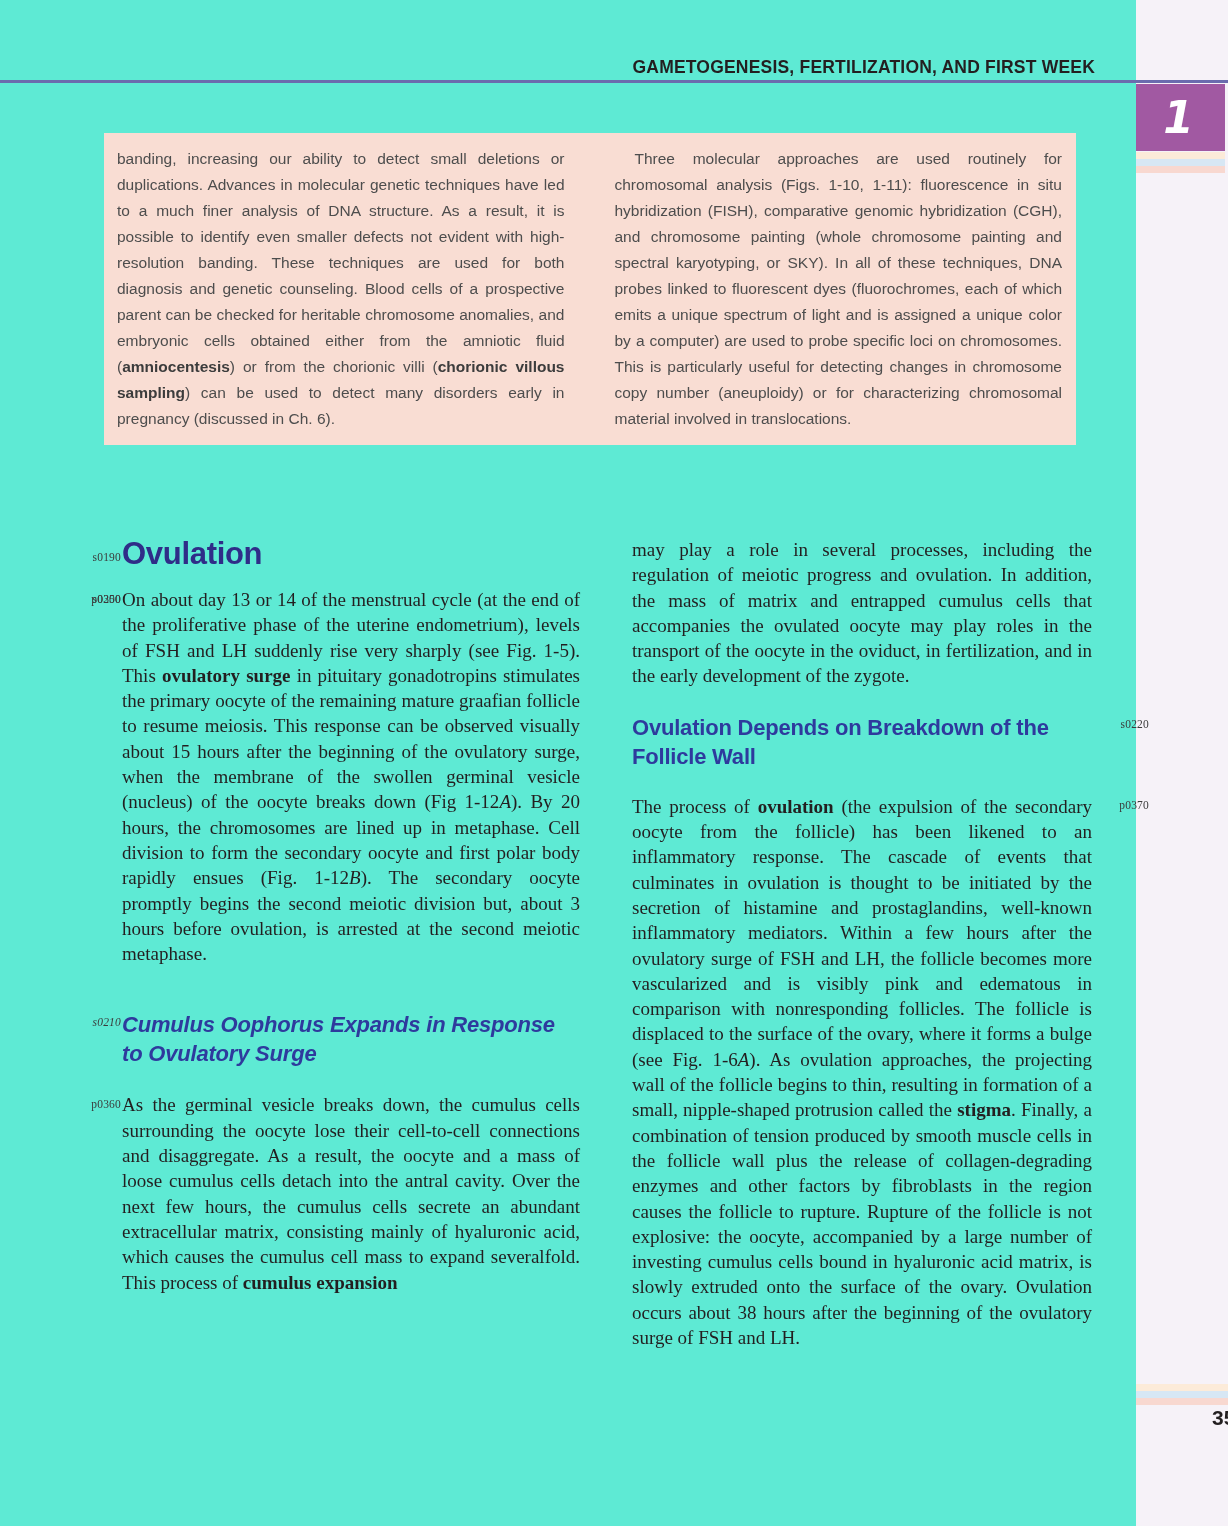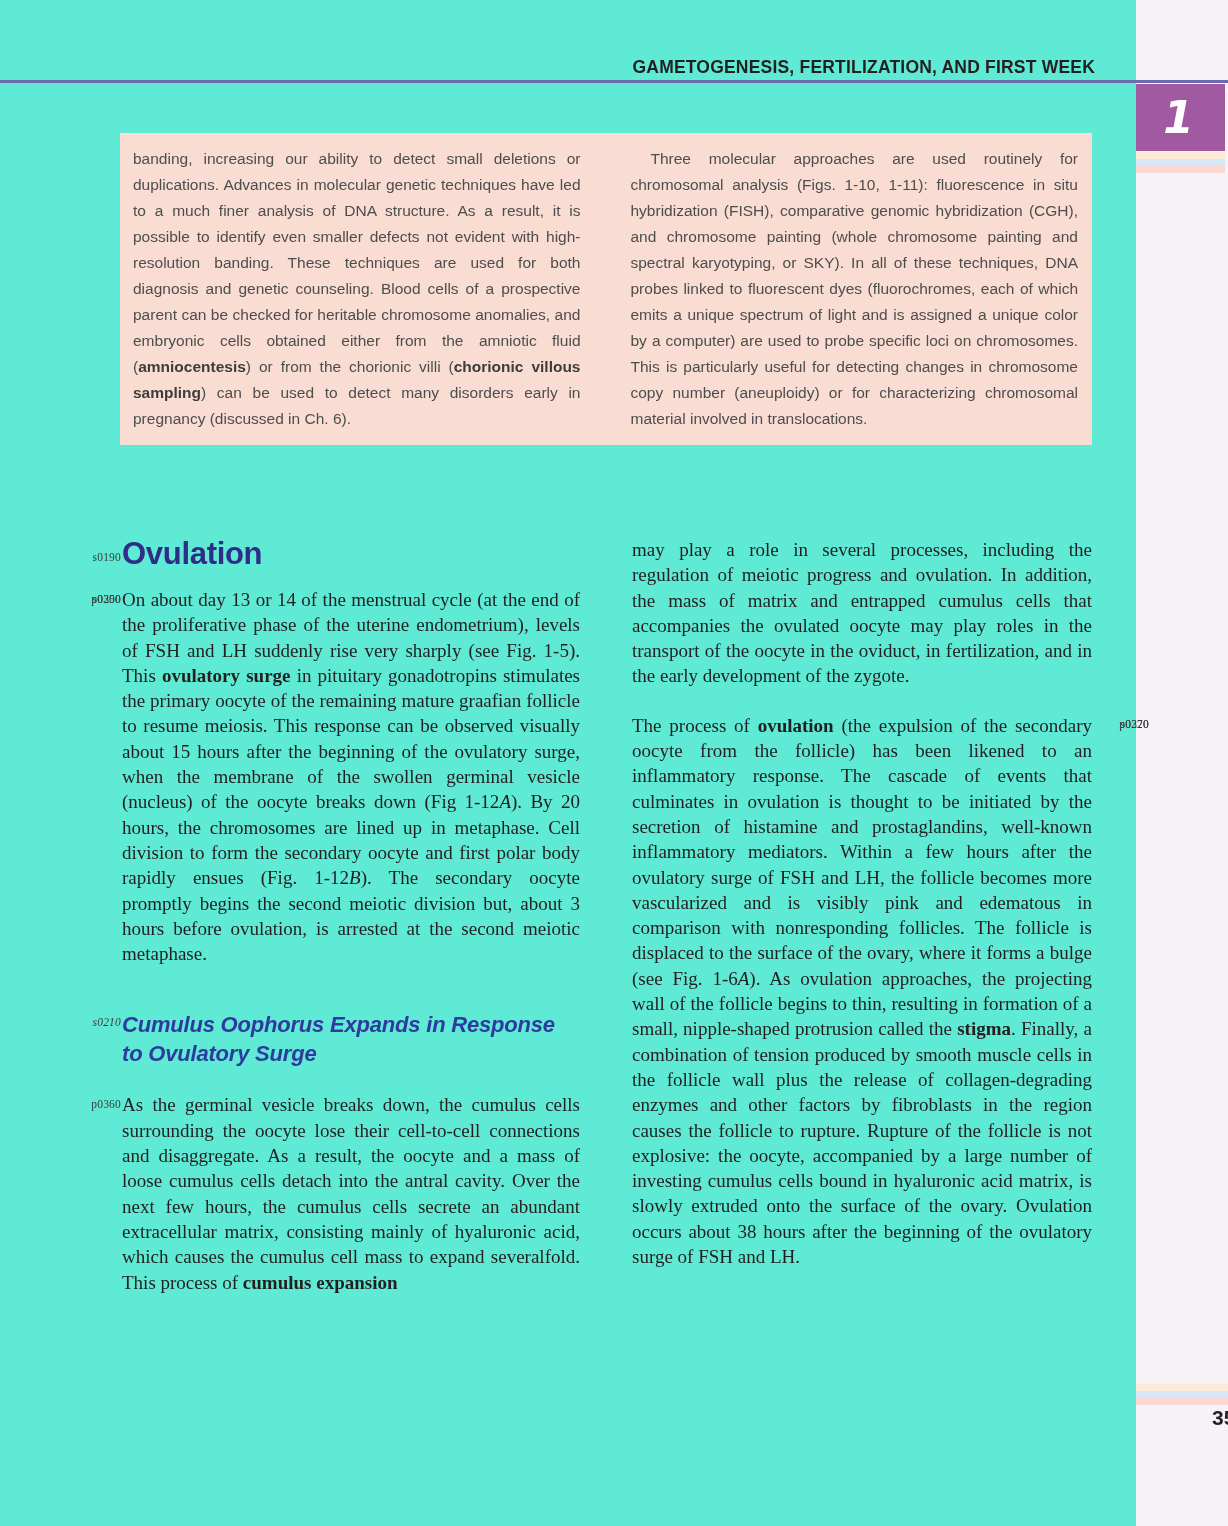--- a/index.html
+++ b/index.html
@@ -39,21 +39,21 @@
   }
   .band { position:absolute; left:1136px; width:89px; height:7px; }
   .band.b-peach-top { top:152px; background:#fcebd9; }
   .band.b-blue-top  { top:159px; background:#d7e7f4; }
   .band.b-pink-top  { top:166px; background:#f8d8d0; }
   .band.b-peach-bot { top:1384px; width:92px; background:#fcebd9; }
   .band.b-blue-bot  { top:1391px; width:92px; background:#d7e7f4; }
   .band.b-pink-bot  { top:1398px; width:92px; background:#f8d8d0; }
 
   .info-box {
-    position:absolute; left:120px; top:133px; width:972px; height:312px;
+    position:absolute; left:104px; top:133px; width:972px; height:312px;
     background:#f9ddd3;
     display:flex; gap:50px;
     padding:13px 14px 13px 13px;
     font-family:"Liberation Sans", sans-serif;
     font-size:15.5px; line-height:26px; color:#4d4d4d;
   }
   .info-box .col { flex:1; text-align:justify; }
   .info-box .col.indent-first { text-indent:20px; }
   .info-box b { color:#3c3c3c; }
 
@@ -155,20 +155,21 @@
     </div>
   </div>
 
   <div class="main-col right">
     <div class="para cont">
       <span><span>may play a role in several processes, including the regulation of meiotic progress and ovulation. In addition, the mass of matrix and entrapped cumulus cells that accompanies the ovulated oocyte may play roles in the transport of the oocyte in the oviduct, in fertilization, and in the early development of the zygote.</span></span>
     </div>
 
     <div class="h2 s0220">
       <span class="margin-label ml-right">s0220</span>
+      <span>Ovulation Depends on Breakdown of the Follicle Wall</span>
     </div>
 
     <div class="para p0370">
       <span class="margin-label ml-right">p0370</span>
       <span><span>The process of </span><b>ovulation</b><span> (the expulsion of the secondary oocyte from the follicle) has been likened to an inflammatory response. The cascade of events that culminates in ovulation is thought to be initiated by the secretion of histamine and prostaglandins, well-known inflammatory mediators. Within a few hours after the ovulatory surge of FSH and LH, the follicle becomes more vascularized and is visibly pink and edematous in comparison with nonresponding follicles. The follicle is displaced to the surface of the ovary, where it forms a bulge (see Fig. 1-6</span><i>A</i><span>). As ovulation approaches, the projecting wall of the follicle begins to thin, resulting in formation of a small, nipple-shaped protrusion called the </span><b>stigma</b><span>. Finally, a combination of tension produced by smooth muscle cells in the follicle wall plus the release of collagen-degrading enzymes and other factors by fibroblasts in the region causes the follicle to rupture. Rupture of the follicle is not explosive: the oocyte, accompanied by a large number of investing cumulus cells bound in hyaluronic acid matrix, is slowly extruded onto the surface of the ovary. Ovulation occurs about 38 hours after the beginning of the ovulatory surge of FSH and LH.</span></span>
     </div>
   </div>
 
   <div class="band b-peach-bot"></div>
   <div class="band b-blue-bot"></div>

